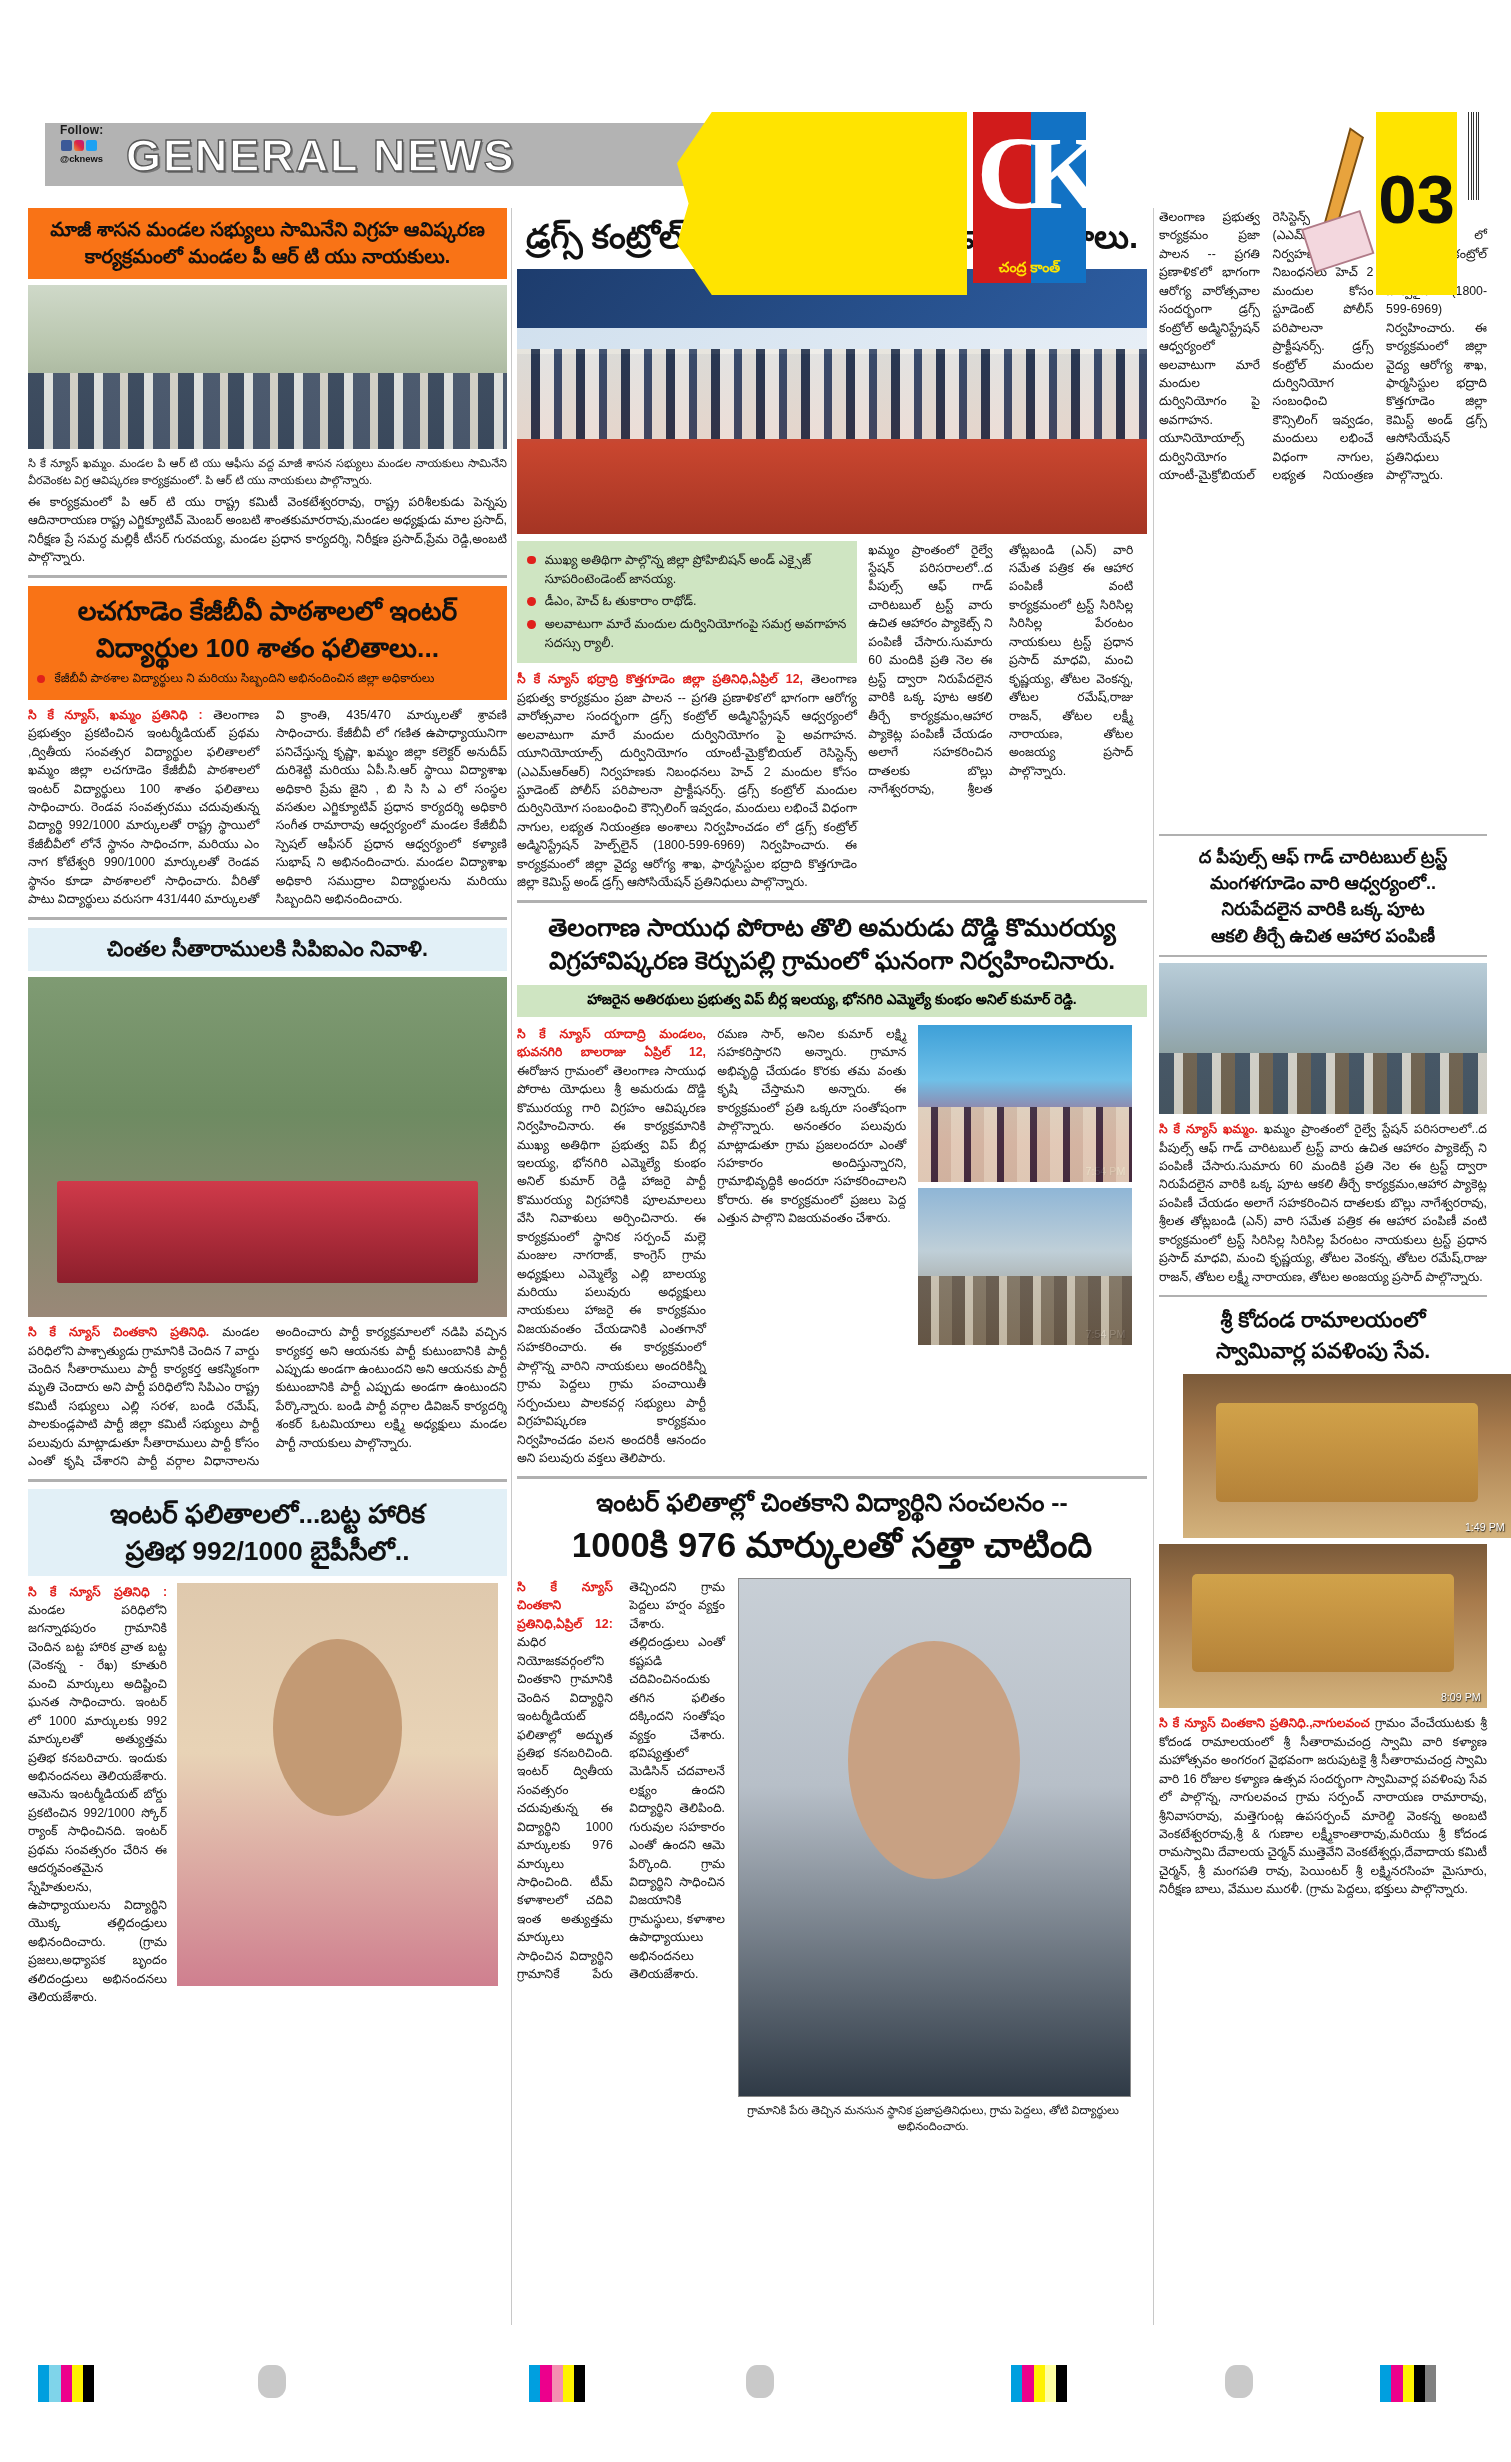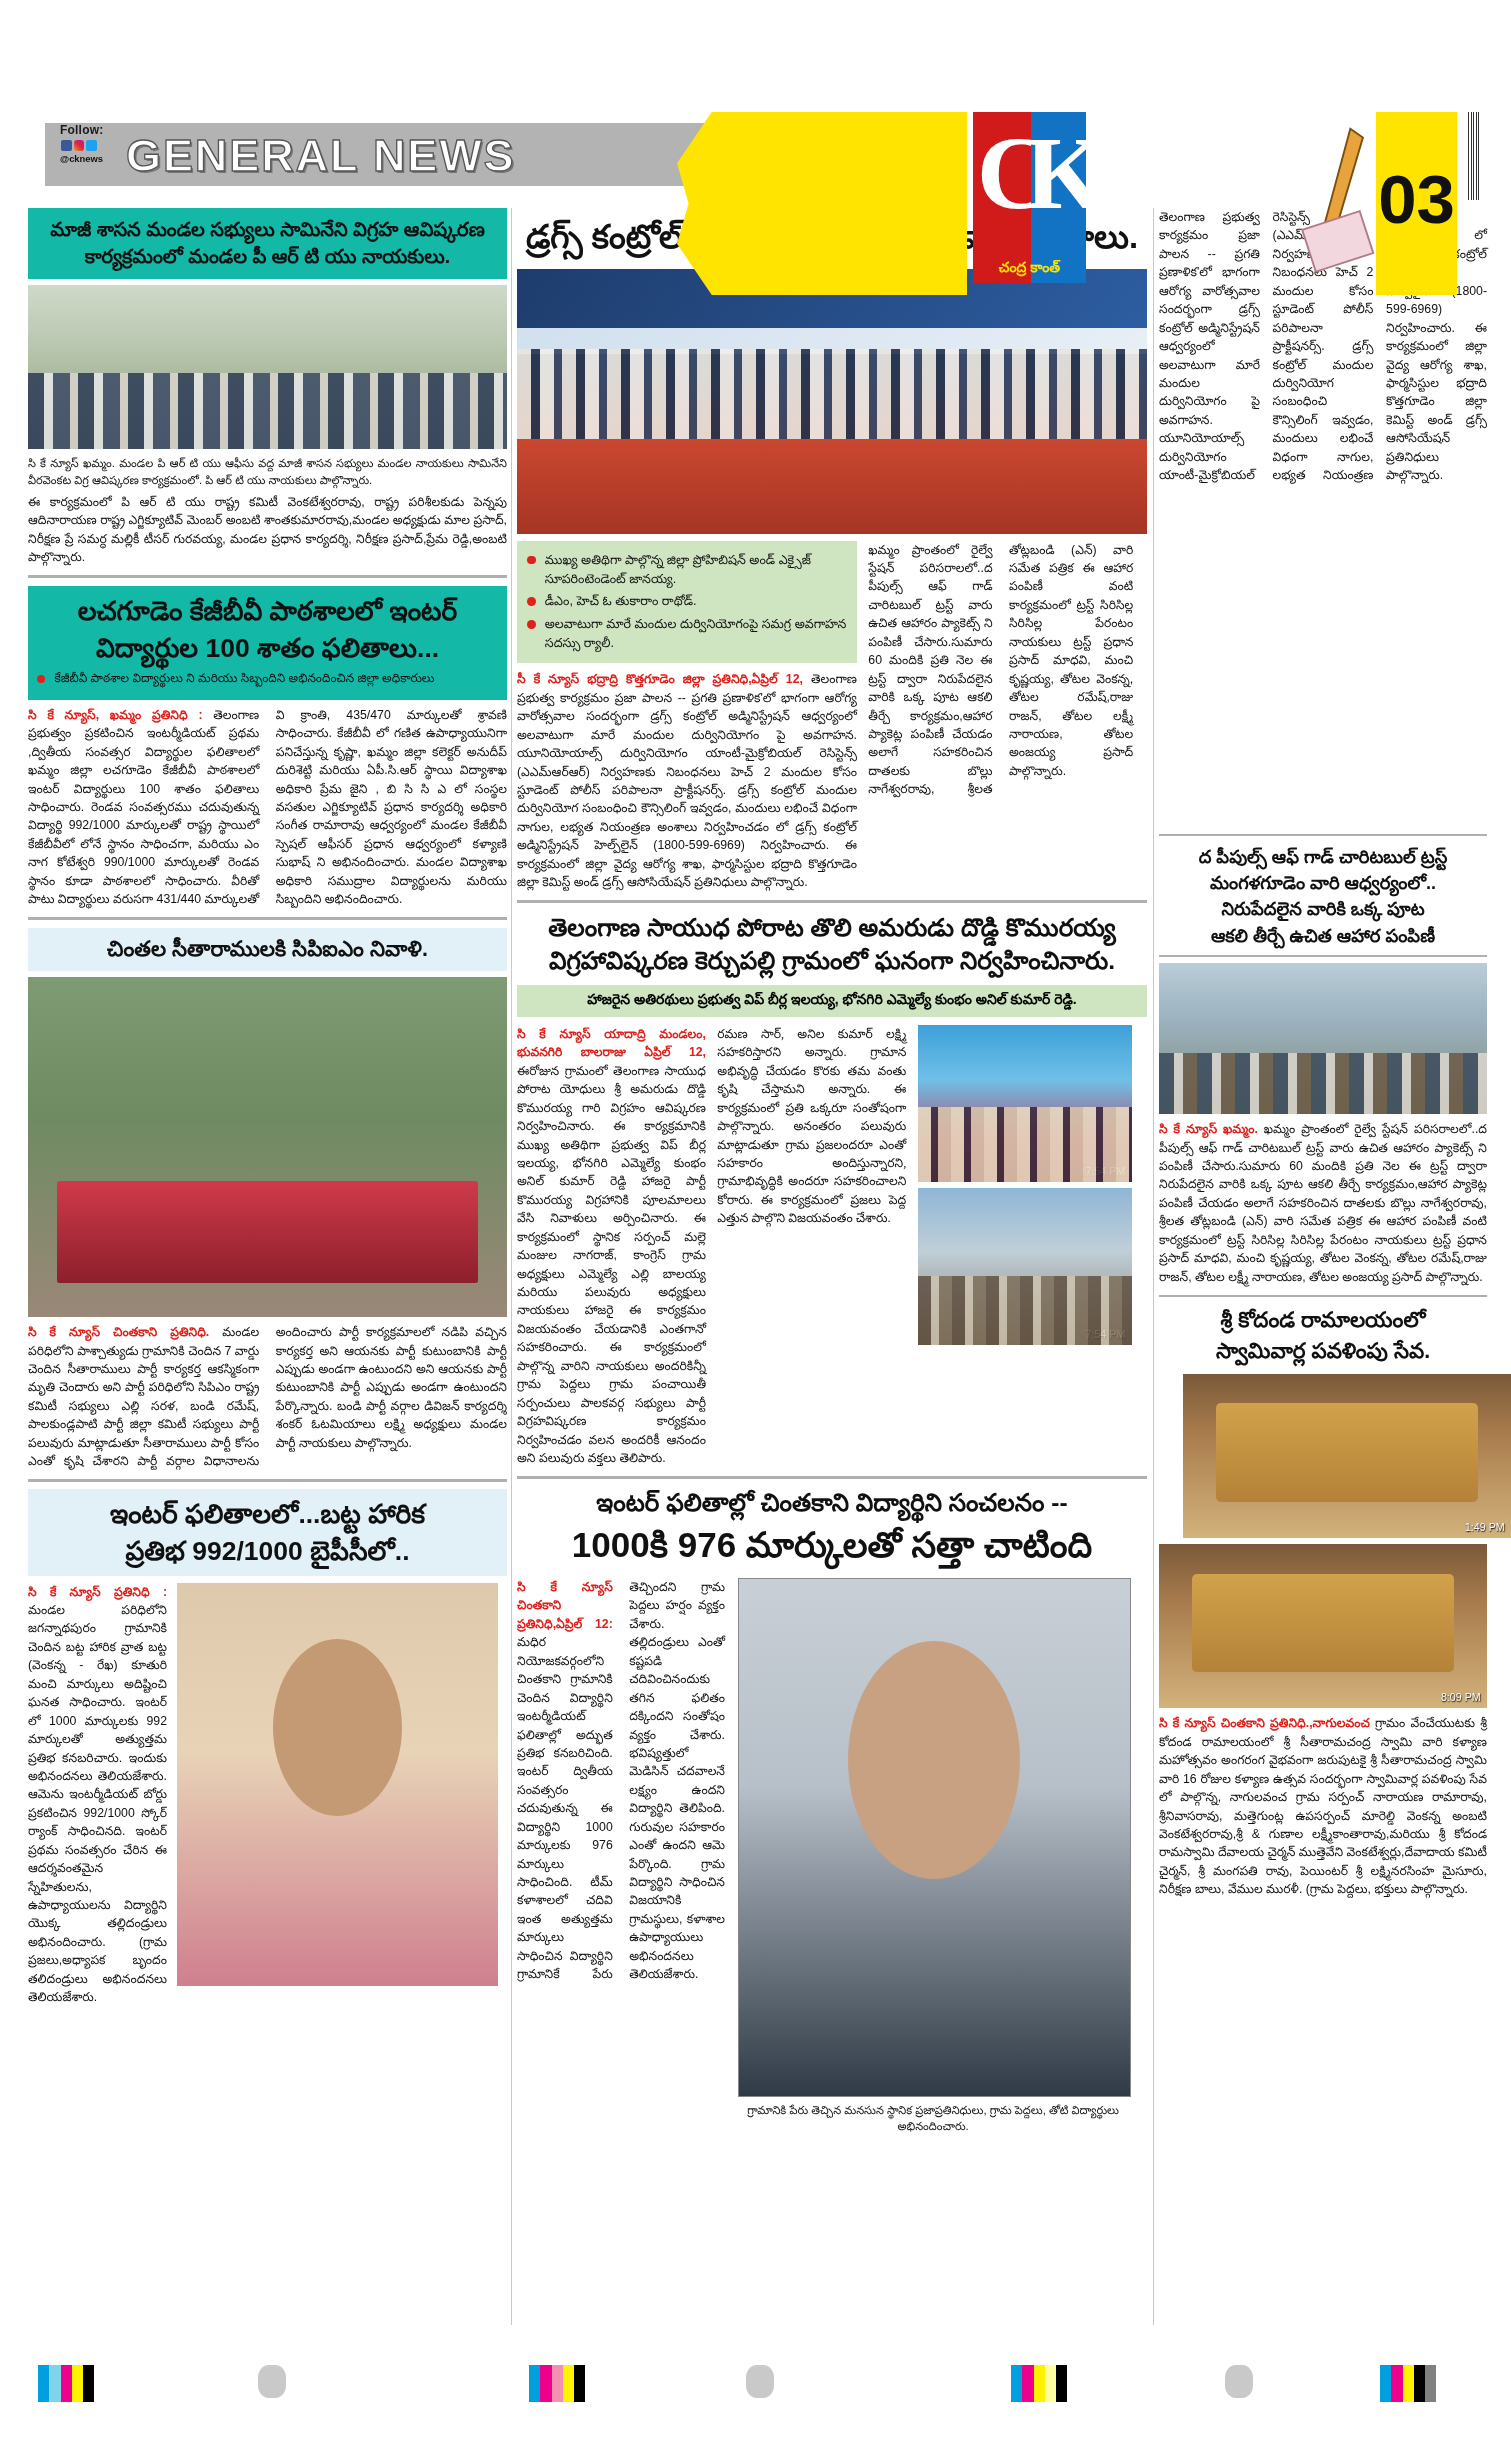--- a/index.html
+++ b/index.html
@@ -53,21 +53,21 @@
   .col{position:absolute;}
   .col-left{left:28px;top:208px;width:479px;}
   .col-mid{left:517px;top:208px;width:630px;}
   .col-right{left:1159px;top:208px;width:328px;}
 
   .vrule{position:absolute;top:208px;width:1.3px;height:2117px;background:#c8c8c8;}
   .vrule.a{left:511px;}
   .vrule.b{left:1153px;}
 
   
-  .tintbox{background:#14b8a6;padding:7.6px 8.8px;}
+  .tintbox{background:#f97316;padding:7.6px 8.8px;}
   .tintblue{background:#e2f0f7;padding:6.3px 8.8px;}
   .greenbox{background:#cfe5c2;padding:6.3px 8.8px;}
 
   .hl-pink{font-size:19.5px;font-weight:bold;color:#111;line-height:1.42;text-align:center;}
   .hl-blue{font-size:21.4px;font-weight:bold;color:#111;line-height:1.42;text-align:center;}
   .hl-big{font-size:26.5px;font-weight:bold;color:#111;line-height:1.4;text-align:center;}
   .hl-mid{font-size:24.6px;font-weight:bold;color:#111;line-height:1.38;text-align:center;}
   .hl-right{font-size:18px;font-weight:bold;color:#111;line-height:1.46;text-align:center;}
 
   .sep{height:2.5px;background:#b0b0b0;margin:8.8px 0 7.6px 0;}

